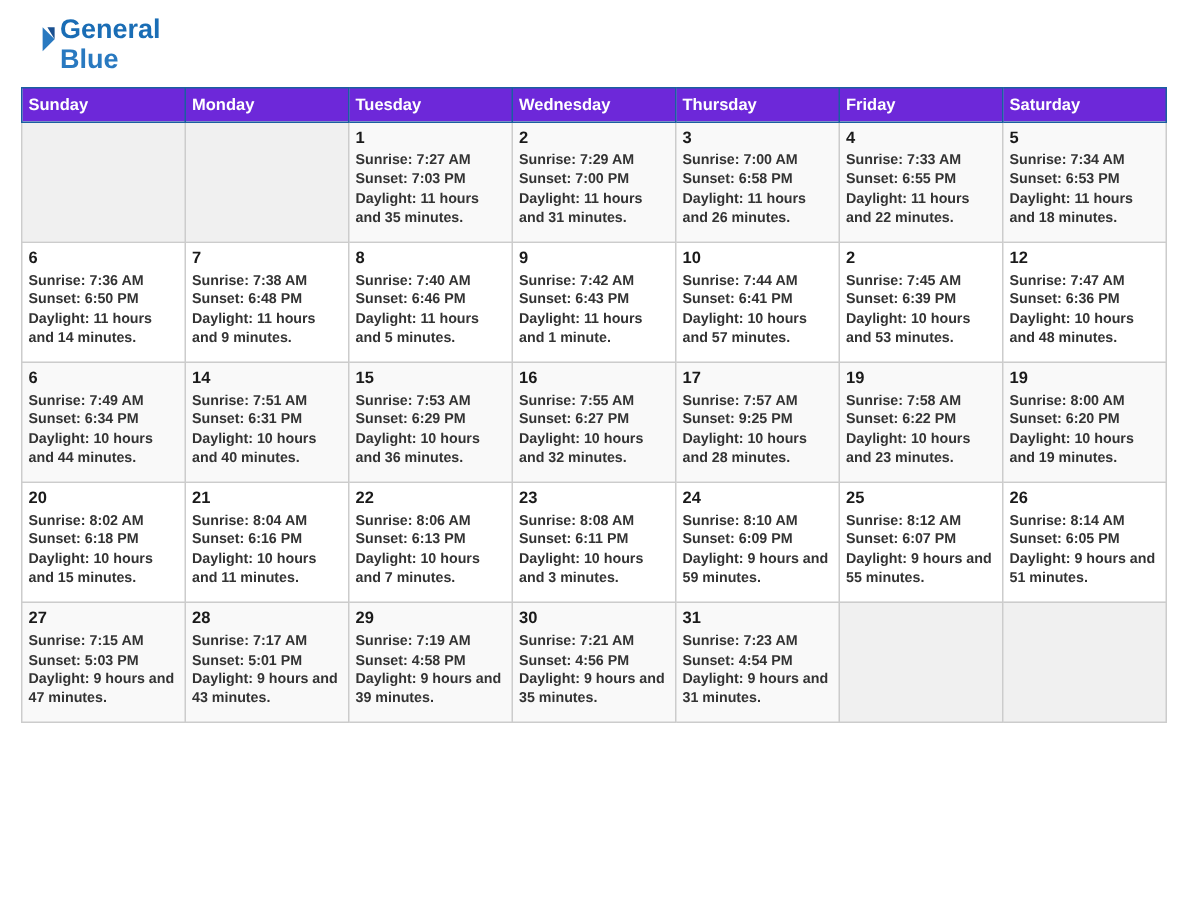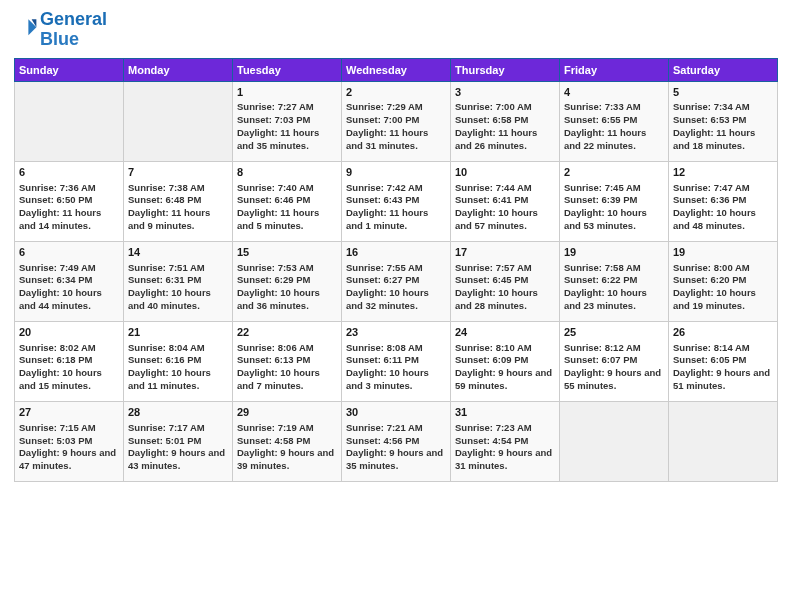--- a/index.html
+++ b/index.html
@@ -230,21 +230,21 @@
           </td>
           <td>
             <span class="day-num">16</span>
             <div class="day-info" style="white-space: pre-line;">Sunrise: 7:55 AM
 Sunset: 6:27 PM
 Daylight: 10 hours and 32 minutes.</div>
           </td>
           <td>
             <span class="day-num">17</span>
             <div class="day-info" style="white-space: pre-line;">Sunrise: 7:57 AM
-Sunset: 6:45 PM
+Sunset: 9:25 PM
 Daylight: 10 hours and 28 minutes.</div>
           </td>
           <td>
             <span class="day-num">19</span>
             <div class="day-info" style="white-space: pre-line;">Sunrise: 7:58 AM
 Sunset: 6:22 PM
 Daylight: 10 hours and 23 minutes.</div>
           </td>
           <td>
             <span class="day-num">19</span>

